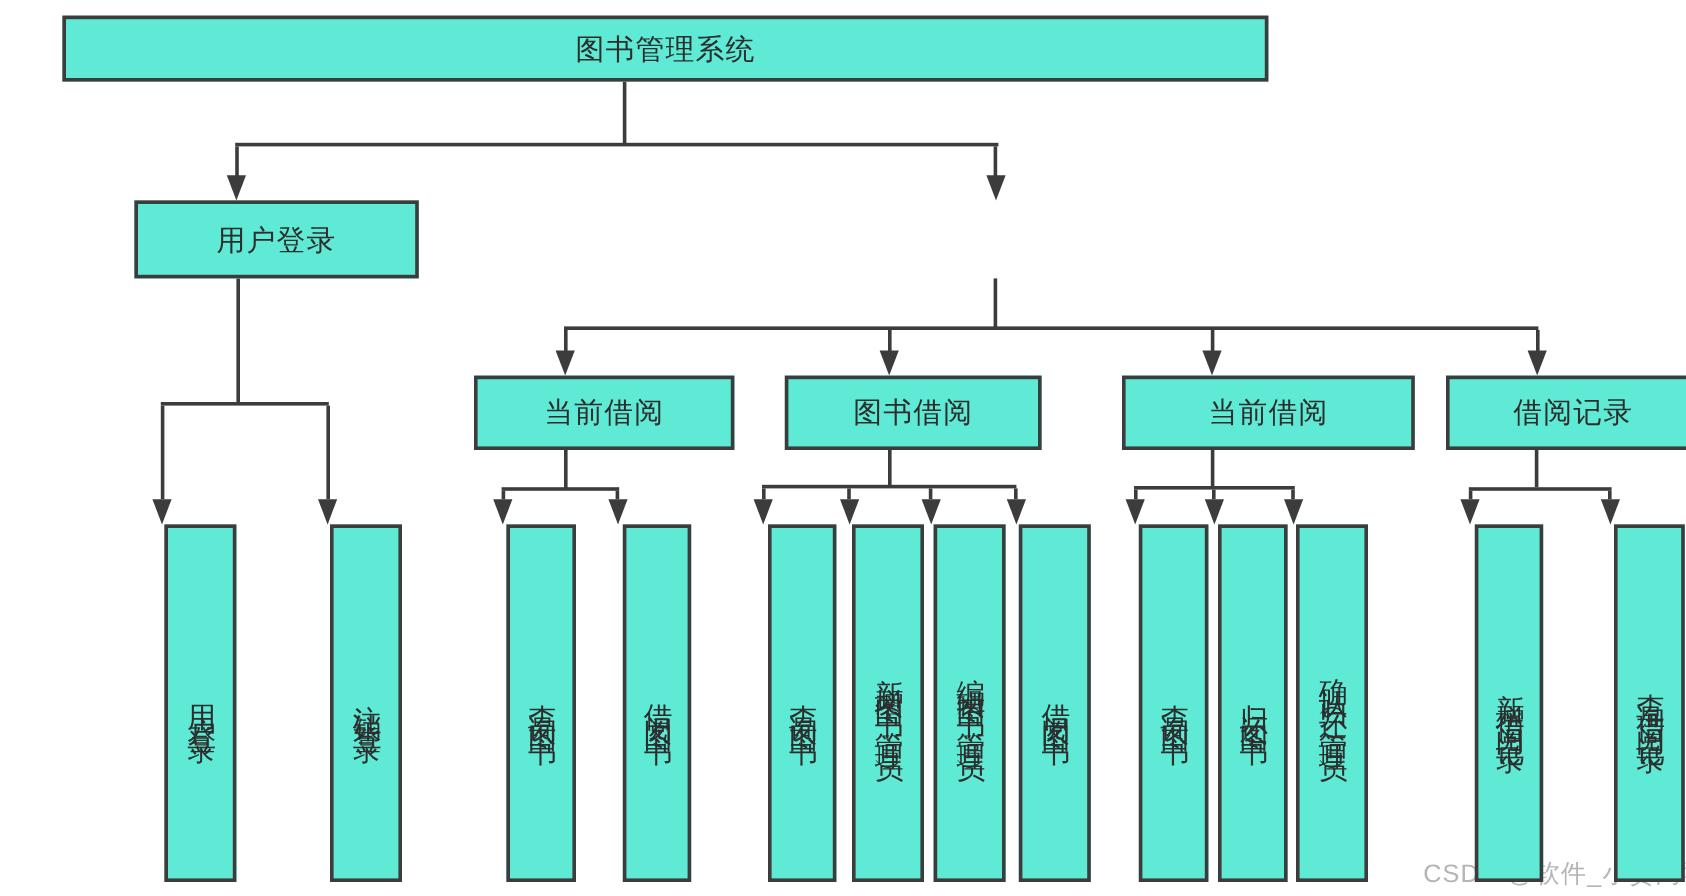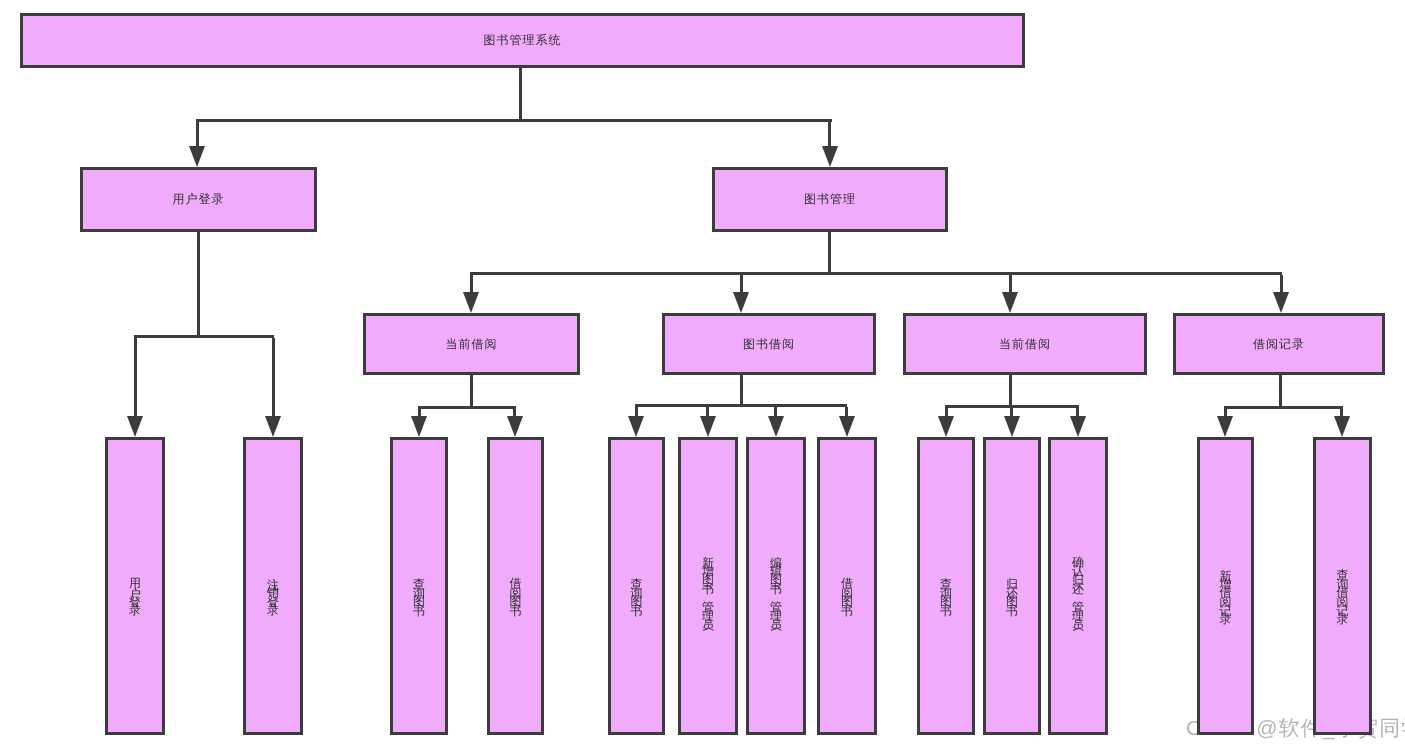--- a/index.html
+++ b/index.html
@@ -13,27 +13,28 @@
   html,body{margin:0;padding:0;background:var(--bg);}
   .stage{
     position:relative;
     width:1405px;height:747px;
     background:var(--bg);
     font-family:"Liberation Sans","DejaVu Sans",sans-serif;
     overflow:hidden;
   }
   .node{
     position:absolute;
-    background:#f0abfc;
+    background:#5eead4;
     border:3px solid var(--border);
     display:flex;align-items:center;justify-content:center;
     color:var(--text);
-    font-size:12px;
+    font-size:24px;
     letter-spacing:1px;
     white-space:nowrap;
+    margin-left:32px;
   }
   .node.v span{
     writing-mode:vertical-rl;
     text-orientation:mixed;
     letter-spacing:9px;
     line-height:1;
   }
   .line{
     position:absolute;
     background:var(--line);
@@ -111,27 +112,24 @@
     <div class="arrow" style="left: 1004px; top: 416px;"></div>
     <div class="arrow" style="left: 1070px; top: 416px;"></div>
     <div class="arrow" style="left: 1217px; top: 416px;"></div>
     <div class="arrow" style="left: 1334px; top: 416px;"></div>
     <div class="node" style="left: 20px; top: 13px; width: 1005px; height: 55px;">
       <span>图书管理系统</span>
     </div>
     <div class="node" style="left: 80px; top: 167px; width: 237px; height: 65px;">
       <span>用户登录</span>
     </div>
-    <div class="node" style="left: 712px; top: 167px; width: 236px; height: 65px;">
-      <span>图书管理</span>
-    </div>
     <div class="node" style="left: 363px; top: 313px; width: 217px; height: 62px;">
       <span>当前借阅</span>
     </div>
-    <div class="node" style="left: 662px; top: 313px; width: 214px; height: 62px;">
+    <div class="node" style="left: 622px; top: 313px; width: 214px; height: 62px;">
       <span>图书借阅</span>
     </div>
     <div class="node" style="left: 903px; top: 313px; width: 244px; height: 62px;">
       <span>当前借阅</span>
     </div>
     <div class="node" style="left: 1173px; top: 313px; width: 212px; height: 62px; text-align: center;">
       <span>借阅记录</span>
     </div>
     <div class="node v" style="left: 105px; top: 437px; width: 60px; height: 298px;">
       <span>用户登录</span>

